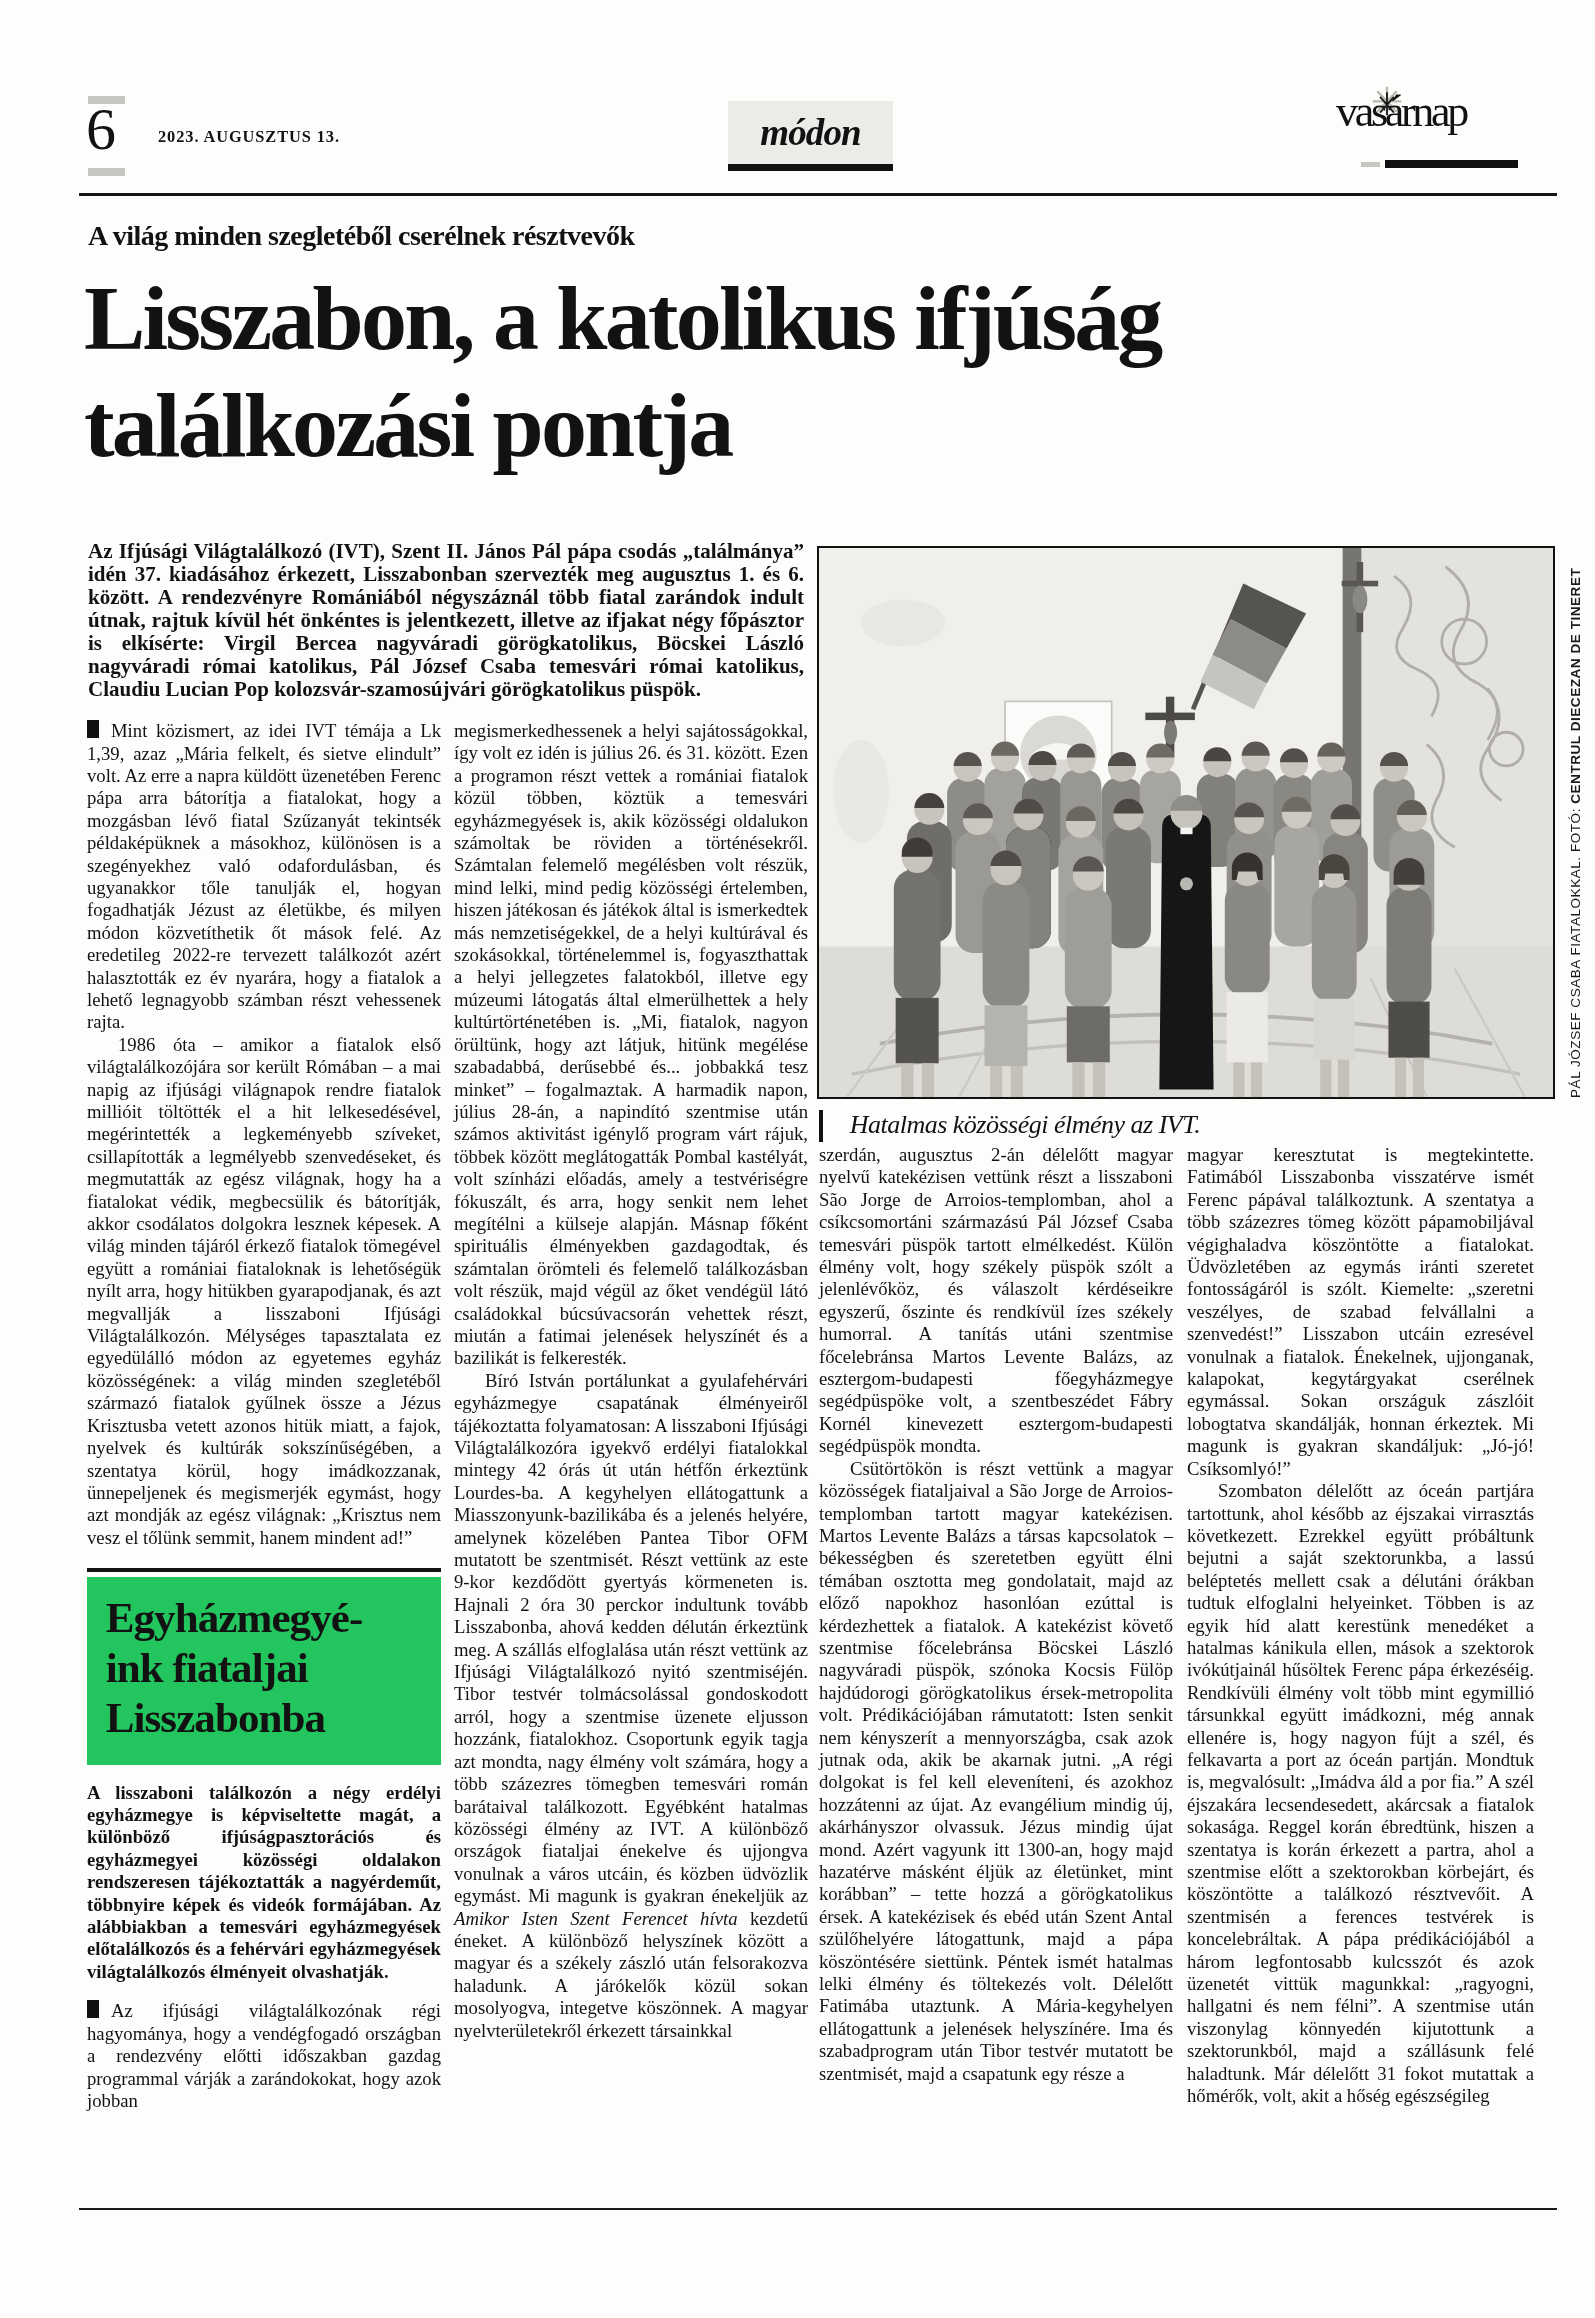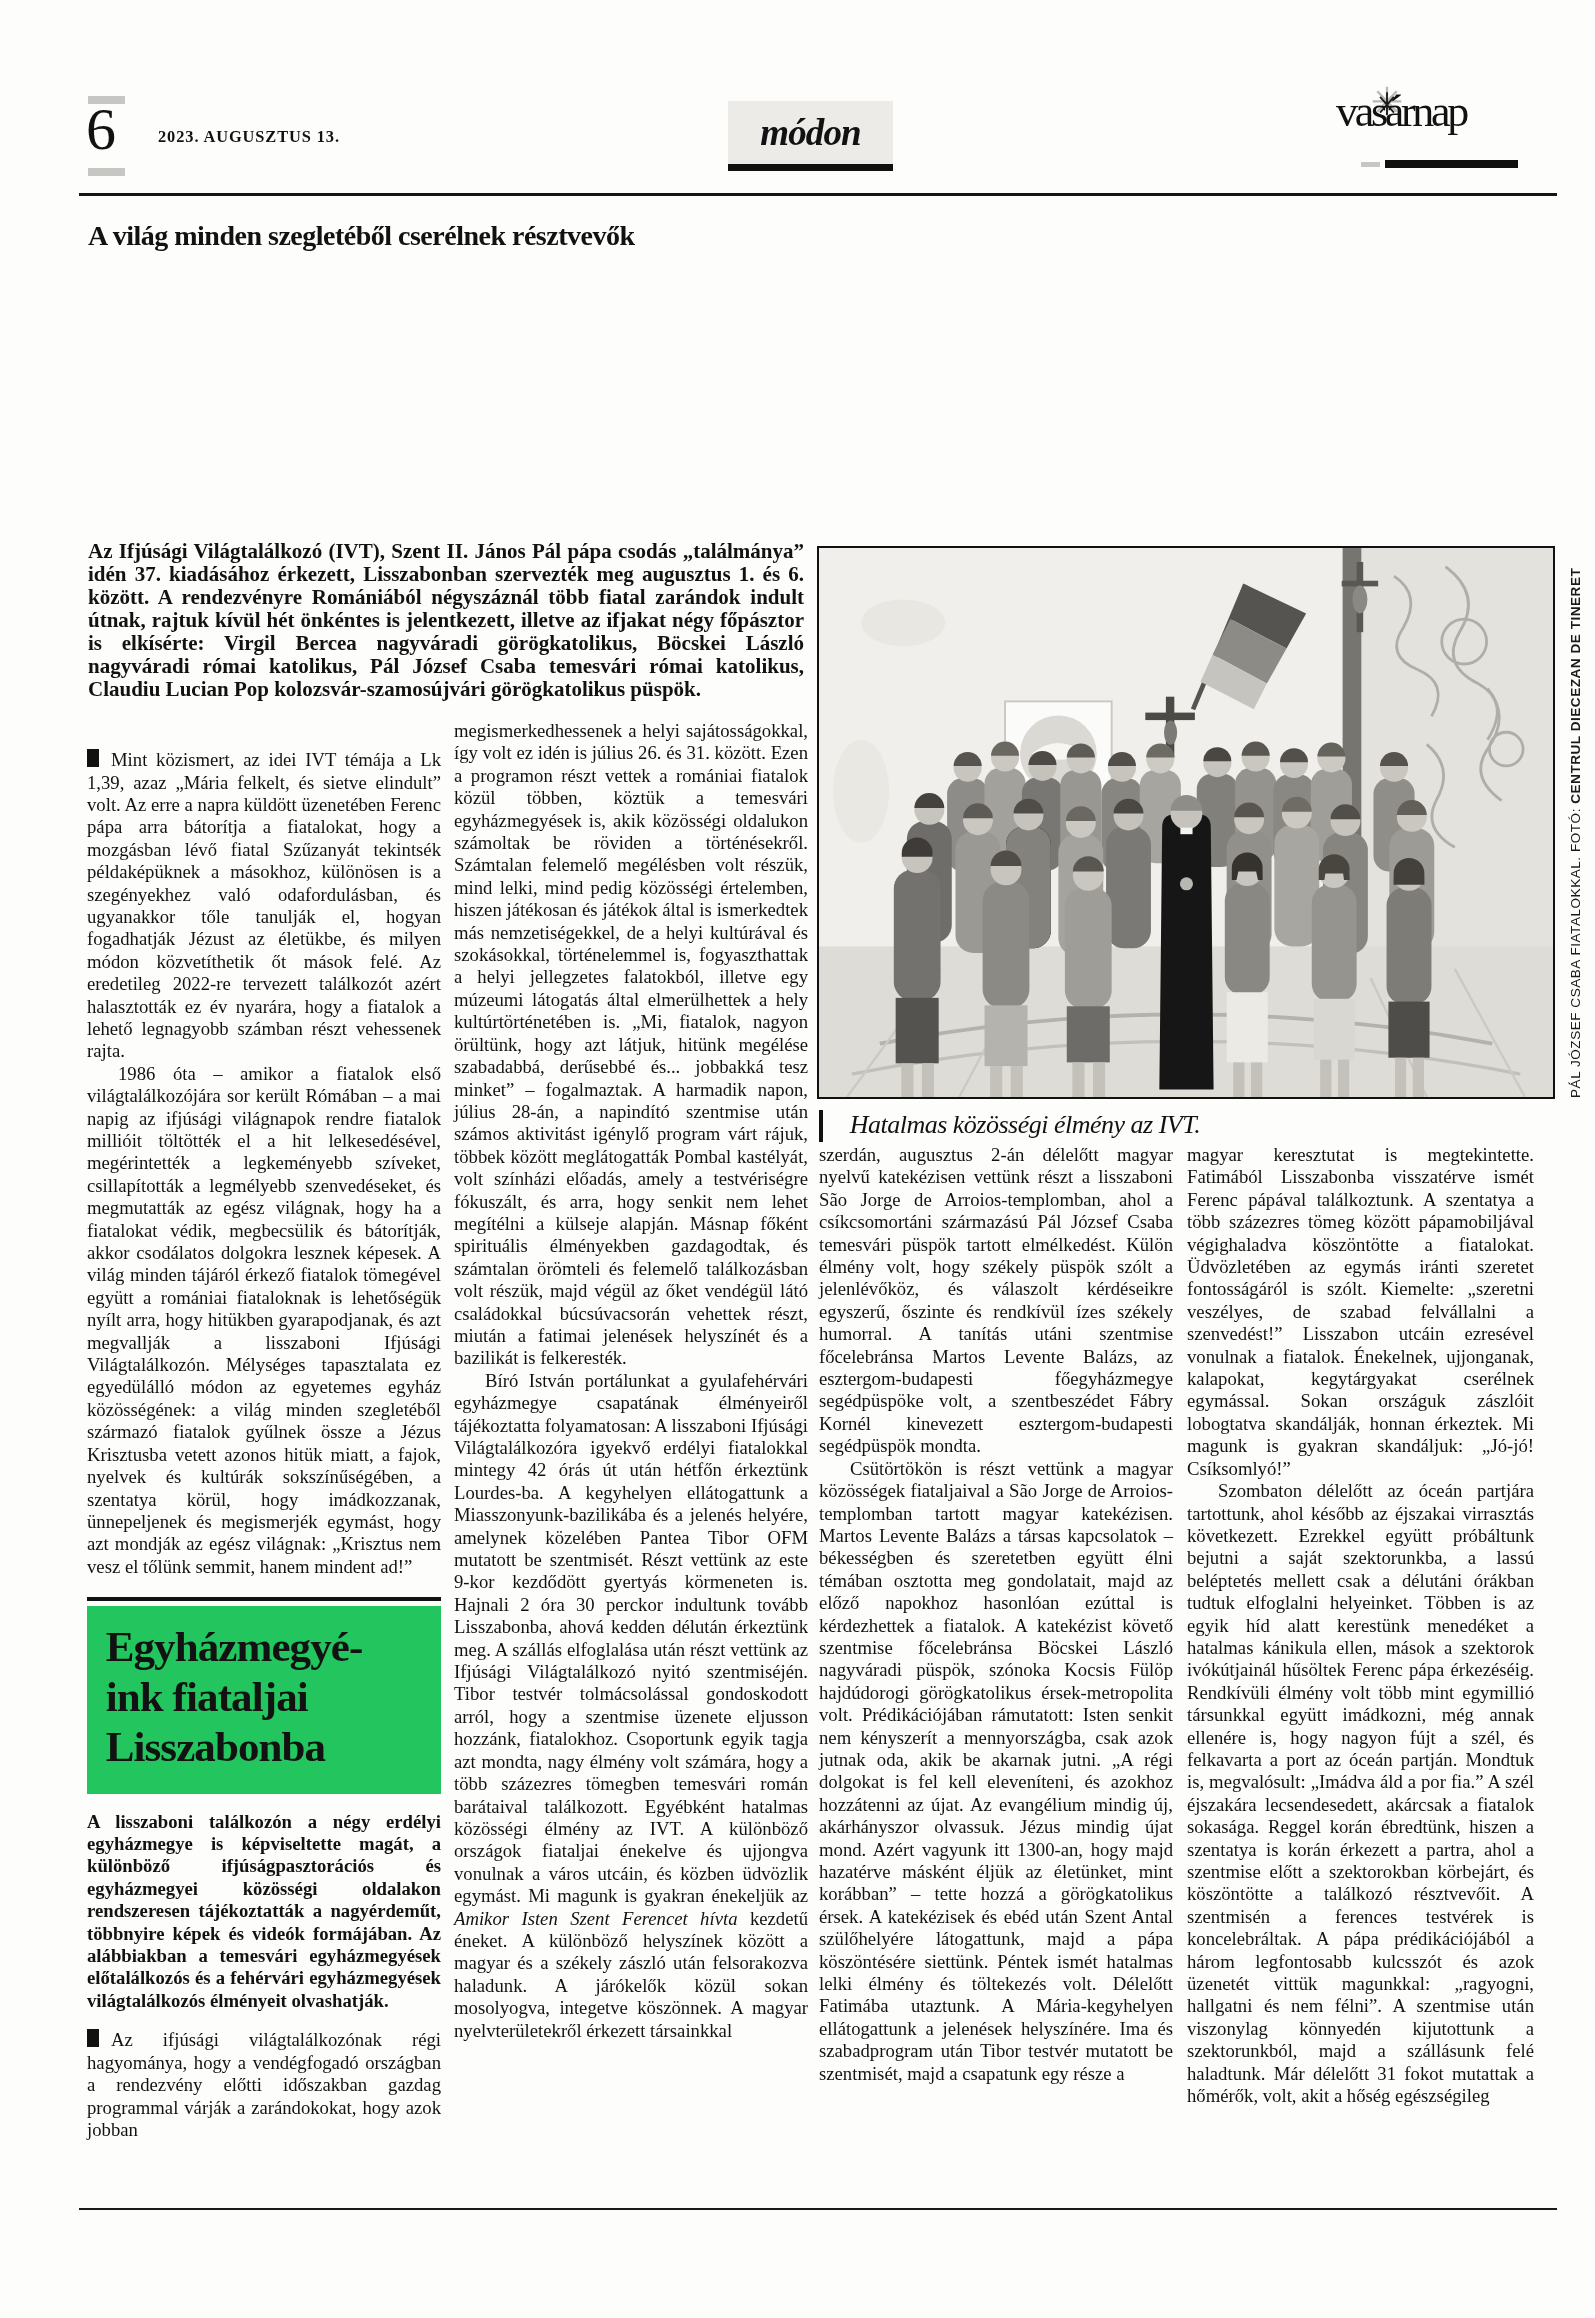--- a/index.html
+++ b/index.html
@@ -31,21 +31,21 @@
   .photo svg{display:block;width:100%;height:100%;}
   .credit{position:absolute;left:1568px;top:1098px;width:552px;transform-origin:0 0;
           transform:rotate(-90deg);font-family:"Liberation Sans",sans-serif;font-size:13.6px;
           letter-spacing:0.5px;white-space:nowrap;color:#1a1a1a;}
   .credit b{font-weight:bold;}
   .caption{position:absolute;left:819px;top:1110px;display:flex;align-items:flex-start;gap:12px;}
   .caption-bar{width:3.7px;height:32px;background:#111;margin-right:15px;flex:none;}
   .caption-text{font-style:italic;font-size:26px;line-height:29px;letter-spacing:-0.5px;}
   
   .col{position:absolute;width:354px;}
-  .col1{left:87px;top:749px;}
+  .col1{left:87px;top:720px;}
   .col2{left:454px;top:720px;}
   .col3{left:819px;top:1144px;}
   .col4{left:1187px;top:1144px;width:347px;}
   .bp{margin:0;font-size:18.7px;line-height:22.4px;text-align:justify;hyphens:auto;-webkit-hyphens:auto;}
   .bp.indent{text-indent:31px;}
   .pmark{display:inline-block;width:12px;height:18px;background:#111;margin-right:12px;
          vertical-align:-0.9px;}
   .bold{font-weight:bold;}
   
   .sidebar-rule{height:3.7px;background:#111;margin-top:18.7px;}
@@ -80,20 +80,23 @@
       </g>
     </svg>
   </span>
   <div class="masthead">vasárnap</div>
   <div class="masthead-graysq"></div>
   <div class="masthead-underline"></div>
 
   <div class="header-rule"></div>
 
   <div class="kicker">A világ minden szegletéből cserélnek résztvevők</div>
+  <h1 class="headline"><span>Lisszabon, a katolikus ifjúság</span><br>
+    <span>találkozási pontja</span>
+  </h1>
   <p class="lead">Az Ifjúsági Világtalálkozó (IVT), Szent II. János Pál pápa csodás „találmánya” idén 37. kiadásához érkezett, Lisszabonban szervezték meg augusztus 1. és 6. között. A rendezvényre Romániából négyszáznál több fiatal zarándok indult útnak, rajtuk kívül hét önkéntes is jelentkezett, illetve az ifjakat négy főpásztor is elkísérte: Virgil Bercea nagyváradi görögkatolikus, Böcskei László nagyváradi római katolikus, Pál József Csaba temesvári római katolikus, Claudiu Lucian Pop kolozsvár-szamosújvári görögkatolikus püspök.</p>
 
   <figure class="photo">
     <svg viewBox="0 0 1570 1174" preserveAspectRatio="none">
       <rect width="1570" height="1174" fill="#f0efec"></rect>
 
       <rect x="1158" y="0" width="412" height="1174" fill="#e4e2dd"></rect>
       <g stroke="#a8a6a0" stroke-width="6" fill="none" opacity="0.85">
         <path d="M1230 60 q60 40 20 110 q-40 60 30 90 q70 30 30 100"></path>
         <path d="M1340 40 q80 60 30 140 q-40 70 40 110 q70 40 20 120"></path>

